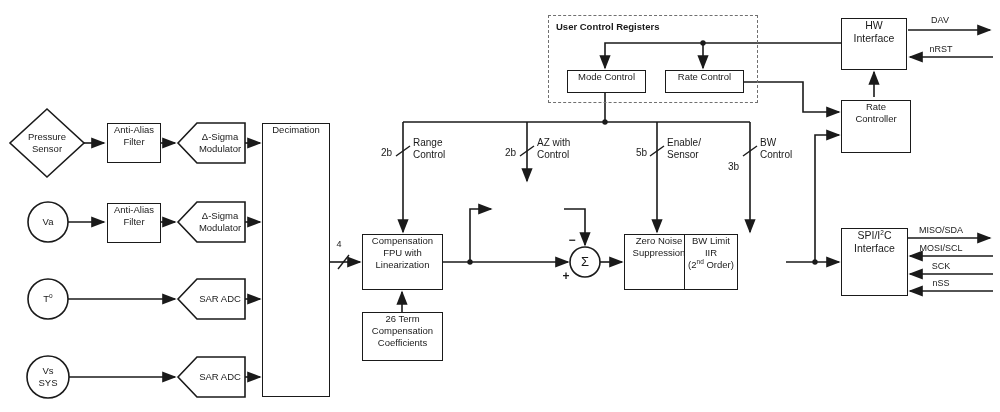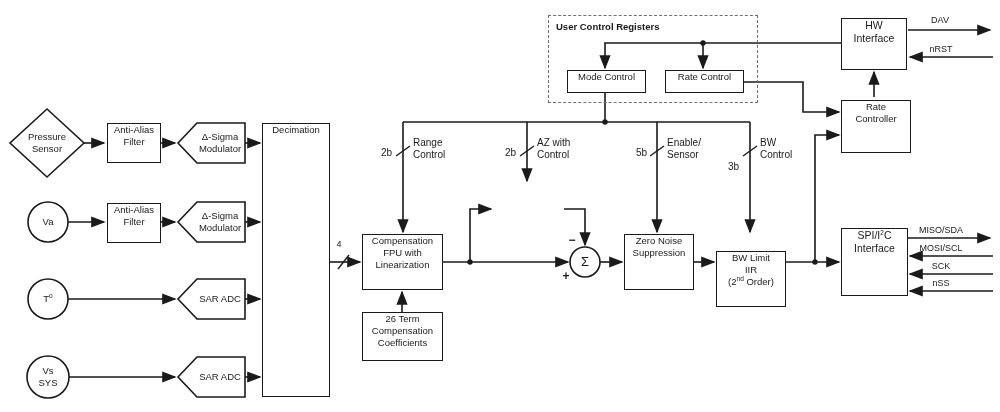--- a/index.html
+++ b/index.html
@@ -124,21 +124,21 @@
   </div>
   <div class="block" style="left:362px;top:312px;width:81px;height:49px;">
     <span>26 Term</span>
     <span>Compensation</span>
     <span>Coefficients</span>
   </div>
   <div class="block" style="left:624px;top:234px;width:70px;height:56px;">
     <span>Zero Noise</span>
     <span>Suppression</span>
   </div>
-  <div class="block" style="left:716px;top:234px;width:70px;height:56px;margin-top:17px;">
+  <div class="block" style="left:684px;top:234px;width:54px;height:56px;">
     <span>BW Limit</span>
     <span>IIR</span>
     <span><span>(2</span><sup>nd</sup><span> Order)</span></span>
   </div>
   <div class="block big" style="left:841px;top:228px;width:67px;height:68px;">
     <span><span>SPI/I</span><sup>2</sup><span>C</span></span>
     <span>Interface</span>
   </div>
   <div class="block big" style="left:841px;top:18px;width:66px;height:52px;">
     <span>HW</span>

